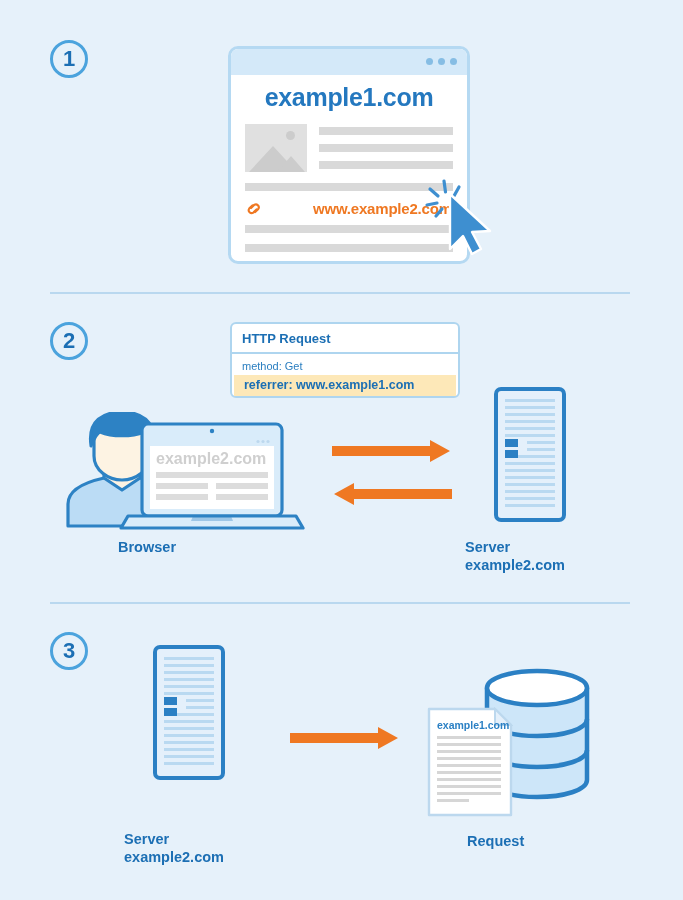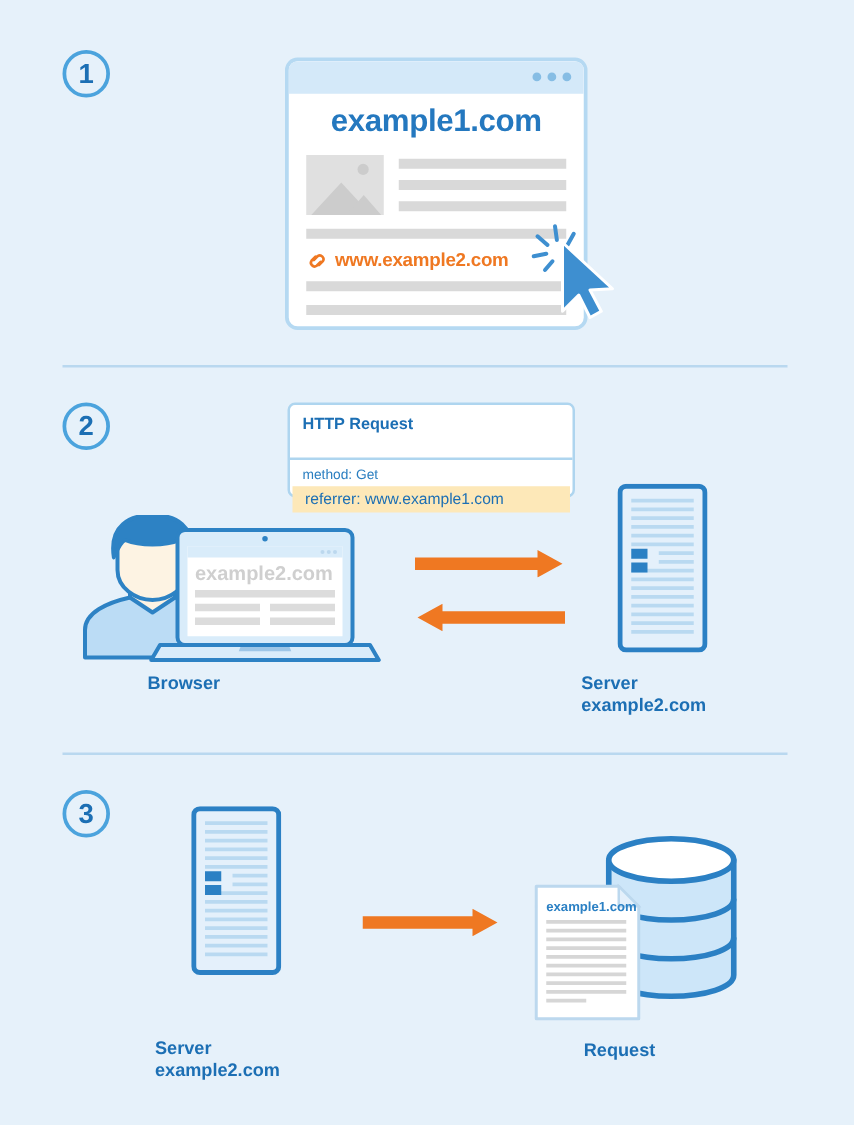--- a/index.html
+++ b/index.html
@@ -106,44 +106,45 @@
   .link-row {
     display: flex; align-items: center; gap: 5px;
     margin: 9px 14px 0 14px;
   }
   .link-text {
     color: #ef7822;
     font-weight: bold;
     font-size: 15px;
     white-space: nowrap;
     letter-spacing: -0.2px;
+    margin-left: 45px;
   }
 
   
   .cursor-wrap { position: absolute; left: 424px; top: 178px; width: 90px; height: 90px; }
 
   
   .http-box {
     position: absolute;
     left: 230px; top: 322px;
     width: 230px; height: 76px;
     background: #ffffff;
     border: 2px solid #aed5ef;
     border-radius: 6px;
     box-sizing: border-box;
   }
   .http-head {
     font-size: 13px; font-weight: bold; color: #1c6fb4;
-    padding: 7px 10px 20px 10px;
+    padding: 7px 10px 6px 10px;
     border-bottom: 2px solid #aed5ef;
   }
   .http-body { padding: 6px 0 0 0; }
   .http-method { font-size: 11px; color: #2a7ec0; padding: 0 10px 3px 10px; }
   .http-ref {
-    font-size: 12.5px; font-weight: normal; color: #1c6fb4;
+    font-size: 12.5px; font-weight: bold; color: #1c6fb4;
     background: #fde8b8;
     padding: 3px 24px 4px 10px;
     margin: 0 2px;
   }
 
   .label {
     position: absolute;
     text-align: left;
     color: #1c6fb4;
     font-size: 14.5px;

